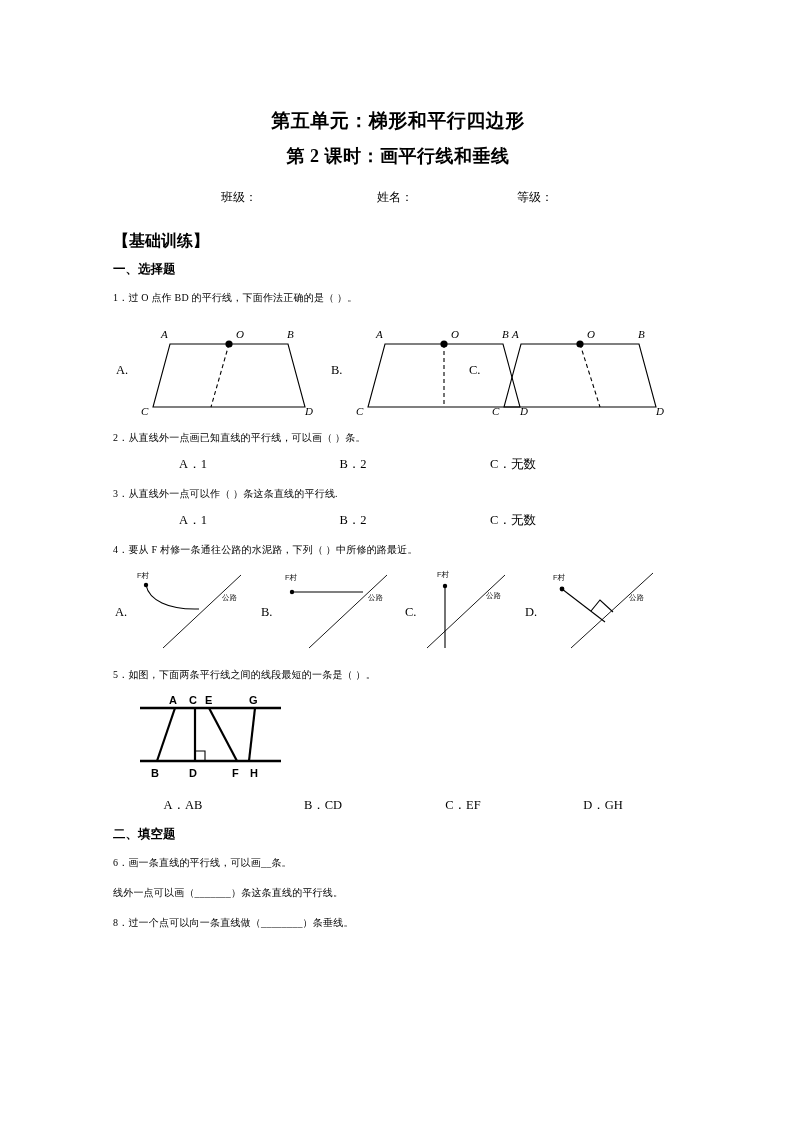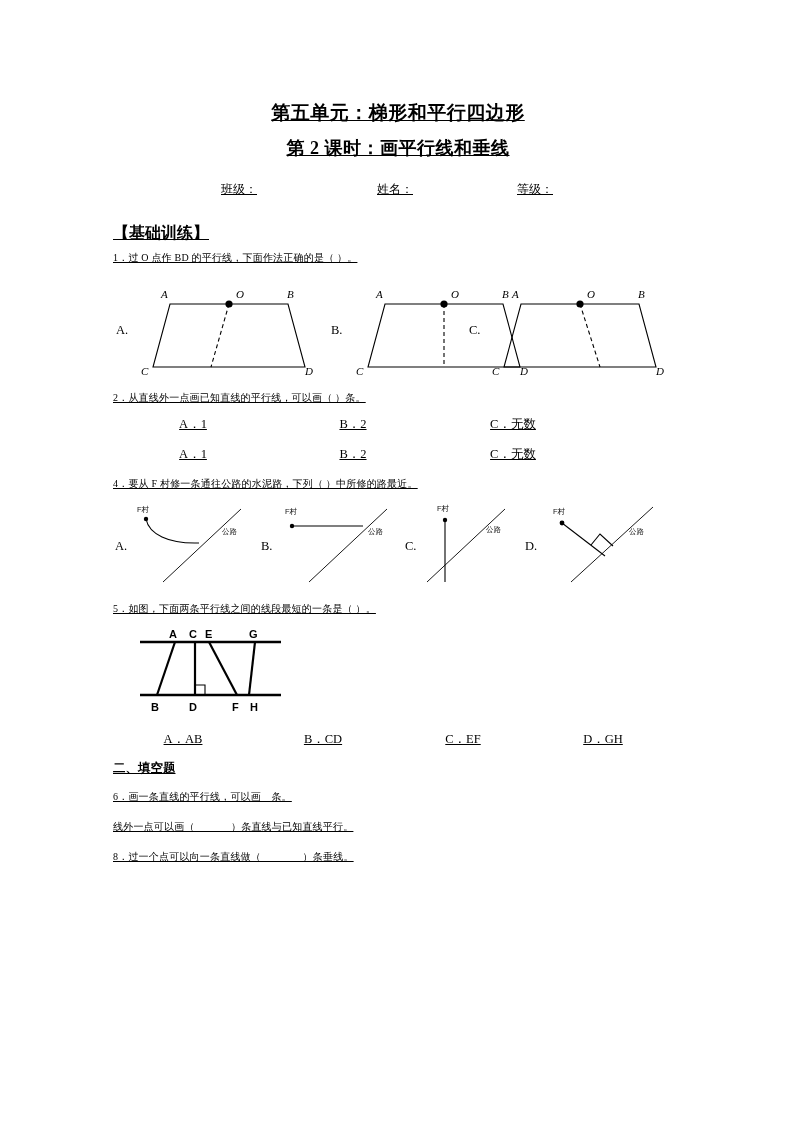--- a/index.html
+++ b/index.html
@@ -17,23 +17,22 @@
   }
   .page {
     position: absolute;
     left: 0; top: 0;
     width: 793px;
     height: 1122px;
   }
   .content {
     position: absolute;
     left: 113px;
-    top: 98px;
+    top: 106px;
     width: 570px;
-    text-decoration: underline;
   }
 
   
   .doc-title {
     text-align: center;
     font-weight: bold;
     font-size: 19px;
     letter-spacing: 0.5px;
     line-height: 30px;
     margin: 0 0 6px 0;
@@ -135,20 +134,21 @@
     <div class="info-row">
       <span class="fld">班级：</span>
       <span class="gap-a"></span>
       <span class="fld">姓名：</span>
       <span class="gap-b"></span>
       <span class="fld">等级：</span>
     </div>
 
     <div class="section-title">【基础训练】</div>
 
+    <div class="sub-head">一、选择题</div>
 
     <div class="q">1．过 O 点作 BD 的平行线，下面作法正确的是（      ）。</div>
 
     <div class="figrow">
       <svg width="570" height="100" viewBox="0 0 570 100">
 
         <text class="optchar" x="3" y="58">A.</text>
         <path class="ln" d="M 57 28 L 175 28 L 192 91 L 40 91 Z"></path>
         <path class="dash" d="M 116 28 L 98 91"></path>
         <circle class="dot" cx="116" cy="28" r="3.6"></circle>
@@ -180,20 +180,21 @@
       </svg>
     </div>
 
     <div class="q tight">2．从直线外一点画已知直线的平行线，可以画（      ）条。</div>
     <div class="opts">
       <span class="op">A．1</span>
       <span class="op">B．2</span>
       <span class="op">C．无数</span>
     </div>
 
+    <div class="q tight">3．从直线外一点可以作（     ）条这条直线的平行线.</div>
     <div class="opts">
       <span class="op">A．1</span>
       <span class="op">B．2</span>
       <span class="op">C．无数</span>
     </div>
 
     <div class="q">4．要从 F 村修一条通往公路的水泥路，下列（     ）中所修的路最近。</div>
 
     <div class="figrow">
       <svg width="570" height="85" viewBox="0 0 570 85">
@@ -259,17 +260,17 @@
     <div class="opts four">
       <span class="op">A．AB</span>
       <span class="op">B．CD</span>
       <span class="op">C．EF</span>
       <span class="op">D．GH</span>
     </div>
 
     <div class="sub-head">二、填空题</div>
 
     <div class="q">6．画一条直线的平行线，可以画__条。</div>
-    <div class="q">线外一点可以画（_______）条直线与已知直线平行。</div>
+    <div class="q">线外一点可以画（_______）条这条直线的平行线。</div>
     <div class="q">8．过一个点可以向一条直线做（________）条垂线。</div>
 
   </div>
 </div>
 
 </body></html>

